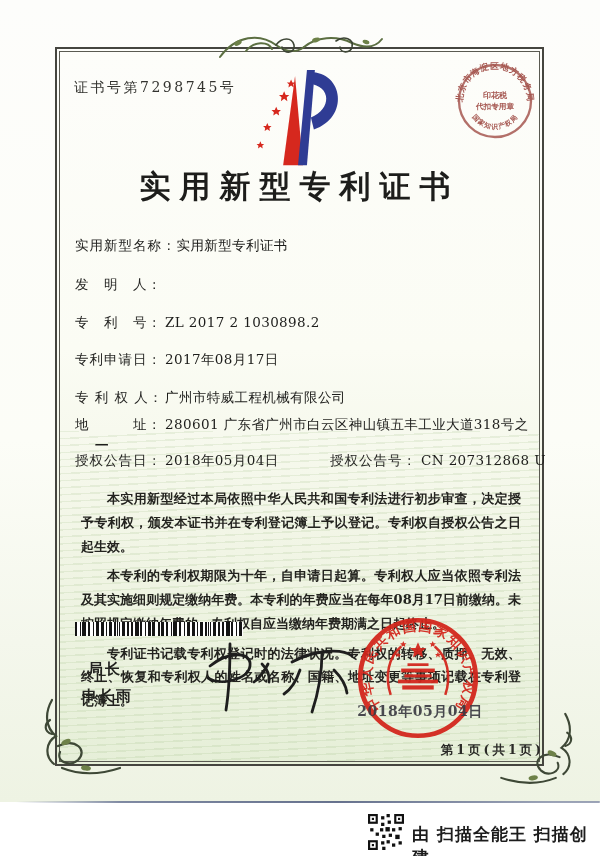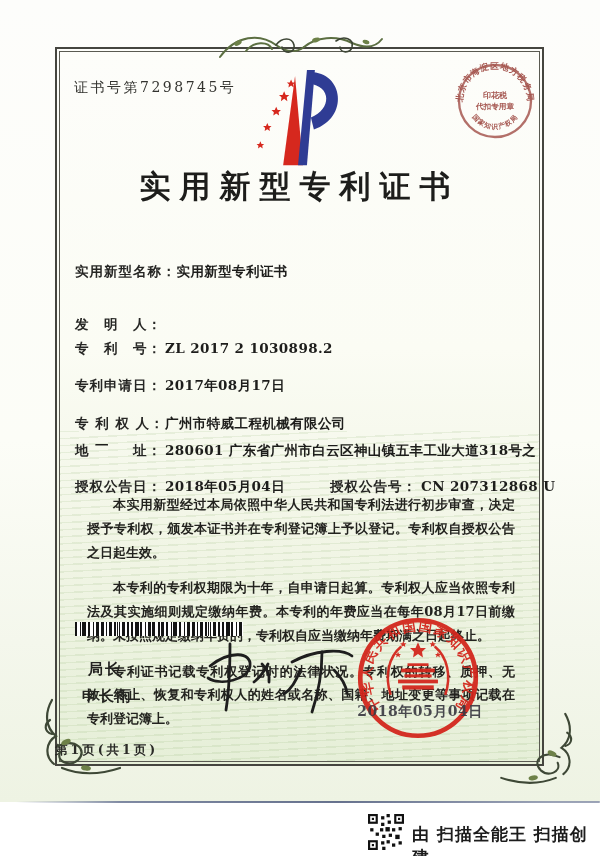--- a/index.html
+++ b/index.html
@@ -30,47 +30,47 @@
     position:absolute;left:3px;right:3px;bottom:3px;height:330px;
     background:repeating-linear-gradient(177deg,rgba(130,170,100,.14) 0 1.5px,rgba(255,255,255,0) 1.5px 7px);
   }
   .cert-no{
     left:74px;top:79px;font-size:14px;font-weight:400;color:#33332f;letter-spacing:2.5px;
   }
   .title{
     left:55px;top:166px;width:489px;text-align:center;
     font-size:31px;font-weight:700;color:#1d1d1b;letter-spacing:9px;box-sizing:border-box;
   }
-  .row{left:75px;display:flex;align-items:flex-start;font-size:13.5px;font-weight:700;color:#262624;margin-top:26px;}
+  .row{left:75px;display:flex;align-items:flex-start;font-size:13.5px;font-weight:400;color:#262624;}
   .row .lbl{min-width:90px;white-space:pre;letter-spacing:1px;flex:none;}
   .row .val{letter-spacing:.4px;color:#1d1d1b;white-space:pre;}
   .addr2{left:95px;top:437px;font-size:13.5px;font-weight:700;color:#1d1d1b;}
   .bodytext{
     left:75px;top:481px;width:452px;font-size:13px;line-height:1.83;
     font-weight:600;color:#23231f;text-align:justify;
   }
-  .bodytext p{margin:12px;text-indent:2em;}
+  .bodytext p{margin:6px;text-indent:2em;}
   .barcode{
     left:75px;top:622px;width:168px;height:14px;background-color:#fff;
     background-image:
       repeating-linear-gradient(90deg,#141414 0 2px,transparent 2px 5px,#141414 5px 6px,transparent 6px 8px,#141414 8px 11px,transparent 11px 13px),
       repeating-linear-gradient(90deg,#141414 0 1px,transparent 1px 7px);
   }
   .dir-title{left:88px;top:660px;font-size:15px;font-weight:700;color:#232320;letter-spacing:2px;}
   .dir-name{left:82px;top:687px;font-size:15px;font-weight:700;color:#232320;letter-spacing:2px;text-align:right;}
   .sig{left:196px;top:636px;}
   .seal-office{left:355px;top:615px;opacity:.94;}
   .seal-date{
     left:352px;top:703px;width:136px;text-align:center;z-index:5;
     font-size:14px;font-weight:700;color:rgba(58,58,66,.92);letter-spacing:.5px;
   }
   .seal-tax{left:450px;top:56px;opacity:.9;}
   .logo{left:250px;top:66px;}
   .footer-page{
-    left:55px;top:742px;width:489px;text-align:left;
+    left:55px;top:742px;width:489px;text-align:right;
     font-size:12.5px;font-weight:700;color:#2a2a27;letter-spacing:3px;
   }
   .watermark-text{
     left:412px;top:823px;font-size:17px;font-weight:700;color:#1c1c1c;letter-spacing:1px;
     font-family:"DejaVu Sans","Liberation Sans",sans-serif;
   }
   .qr{left:368px;top:814px;}
   .orn-top{left:216px;top:27px;}
   .orn-bl{left:42px;top:698px;}
   .orn-br{left:492px;top:712px;transform:scaleX(-1);}
@@ -139,21 +139,21 @@
     <use href="#star" transform="translate(41,18) scale(4.5)"></use>
   </g>
 </svg>
 
 <div class="abs title">实用新型专利证书</div>
 
 <div class="abs row" style="top:237px">
   <span class="lbl">实用新型名称：</span>
   <span class="val">实用新型专利证书</span>
 </div>
-<div class="abs row" style="top:290px">
+<div class="abs row" style="top:276px">
   <span class="lbl">发　明　人：</span>
 </div>
 <div class="abs row" style="top:314px">
   <span class="lbl">专　利　号：</span>
   <span class="val">ZL 2017 2 1030898.2</span>
 </div>
 <div class="abs row" style="top:351px">
   <span class="lbl">专利申请日：</span>
   <span class="val">2017年08月17日</span>
 </div>

